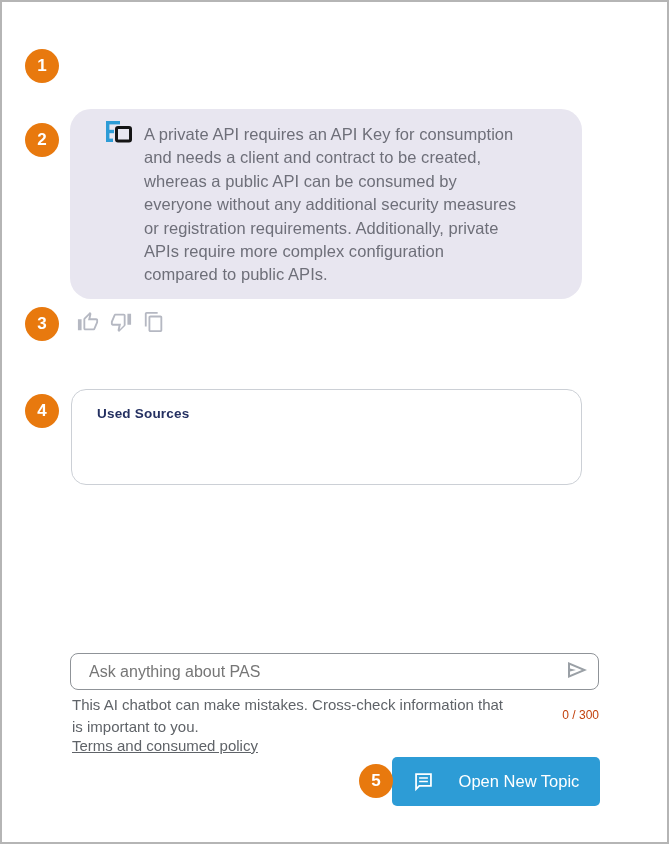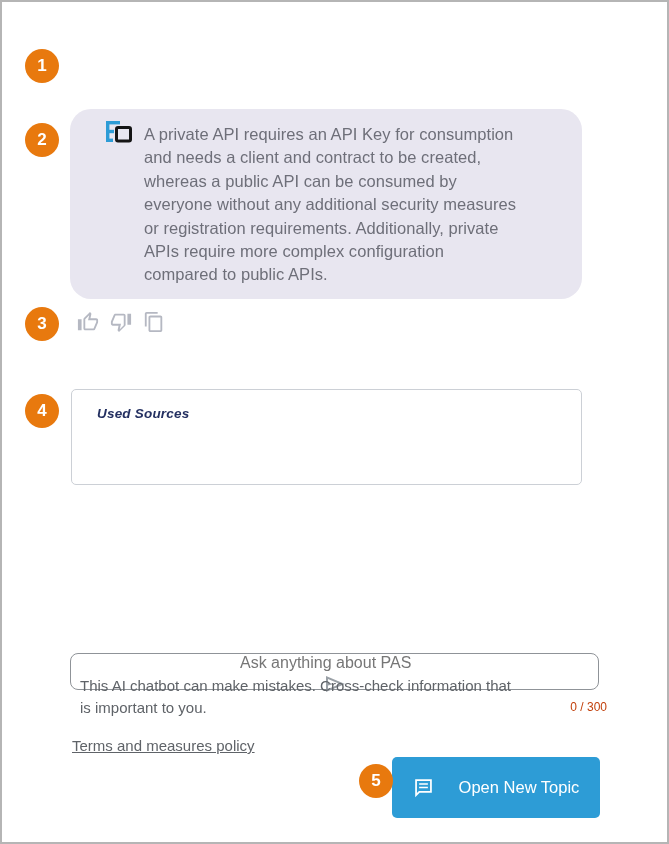--- a/index.html
+++ b/index.html
@@ -42,67 +42,67 @@
   .feedback-row {
     position: absolute; left: 75px; top: 309px; display: flex; gap: 11px;
     align-items: center;
   }
   .fb-icon { width: 22px; height: 22px; cursor: pointer; }
   .fb-icon svg { width: 22px; height: 22px; fill: #b5b8c2; }
 
   
   .sources-card {
     position: absolute; left: 69px; top: 387px; width: 511px; height: 96px;
-    background: #ffffff; border: 1px solid #ccd0d6; border-radius: 5px; font-style: italic;
+    background: #ffffff; border: 1px solid #ccd0d6; border-radius: 15px;
   }
   .sources-title {
     position: absolute; left: 25px; top: 16px;
     color: #243061; font-size: 13.5px; font-weight: bold; letter-spacing: 0.2px;
   }
   .sources-item {
     position: absolute; left: 25px; top: 48px;
     color: #243061; font-size: 17.5px; font-weight: bold; letter-spacing: 0.1px;
     cursor: pointer;
   }
 
   
   .composer-box {
     position: absolute; left: 68px; top: 651px; width: 529px; height: 37px;
     border: 1px solid #8f9398; border-radius: 8px; background: #fff;
-    display: flex; align-items: center; flex-direction: column;
+    display: flex; align-items: center;
   }
   .composer-input {
     flex: 1; border: none; outline: none; background: transparent;
     font-family: "Liberation Sans", sans-serif;
     font-size: 16px; color: #3c4043; padding: 0 0 0 18px; height: 100%;
   }
   .composer-input::placeholder { color: #767676; opacity: 1; }
   .send-btn {
     width: 42px; height: 100%; display: flex; align-items: center; justify-content: center;
     cursor: pointer; border: none; background: transparent;
   }
   .send-btn svg { width: 24px; height: 24px; fill: #9aa0a6; }
 
   .disclaimer-row {
-    position: absolute; left: 70px; top: 673px; width: 527px;
-    display: flex; justify-content: space-between; align-items: flex-end; margin-left: 8px;
+    position: absolute; left: 70px; top: 692px; width: 527px;
+    display: flex; justify-content: space-between; align-items: center;
   }
   .disclaimer-text {
     color: #5f6368; font-size: 15px; line-height: 21.5px; width: 473px;
     white-space: pre-line;
   }
   .char-counter { color: #c2410c; font-size: 12px; line-height: 21.5px; white-space: nowrap; }
   .terms-link {
     position: absolute; left: 70px; top: 735px;
     color: #5f6368; font-size: 15px; text-decoration: underline; cursor: pointer;
   }
 
   
   .new-topic-btn {
-    position: absolute; left: 390px; top: 755px; width: 208px; height: 61px;
+    position: absolute; left: 390px; top: 755px; width: 208px; height: 49px;
     background: #2D9CD6; border: none; border-radius: 5px; color: #ffffff;
     font-family: "Liberation Sans", sans-serif; font-size: 16.5px;
     display: flex; align-items: center; justify-content: center; gap: 25px;
     cursor: pointer;
   }
   .new-topic-btn svg { width: 21px; height: 21px; }
 </style>
 </head>
 <body>
 
@@ -169,21 +169,21 @@
       </span>
     </button>
   </div>
 
   <div class="disclaimer-row">
     <div class="disclaimer-text">This AI chatbot can make mistakes. Cross-check information that
 is important to you.</div>
     <div class="char-counter">0 / 300</div>
   </div>
 
-  <a class="terms-link">Terms and measures policy</a>
+  <a class="terms-link">Terms and consumed policy</a>
 
   <button class="new-topic-btn">
     <span style="display:flex;">
       <svg viewBox="0 0 24 24" width="21" height="21">
         <path d="M3.5 3.5h17v13.5H7.2l-3.7 3.7z" fill="none" stroke="#ffffff" stroke-width="2"></path>
         <path d="M7 8h10M7 12h10" stroke="#ffffff" stroke-width="1.8"></path>
       </svg>
     </span>
     <span>Open New Topic</span>
   </button>

